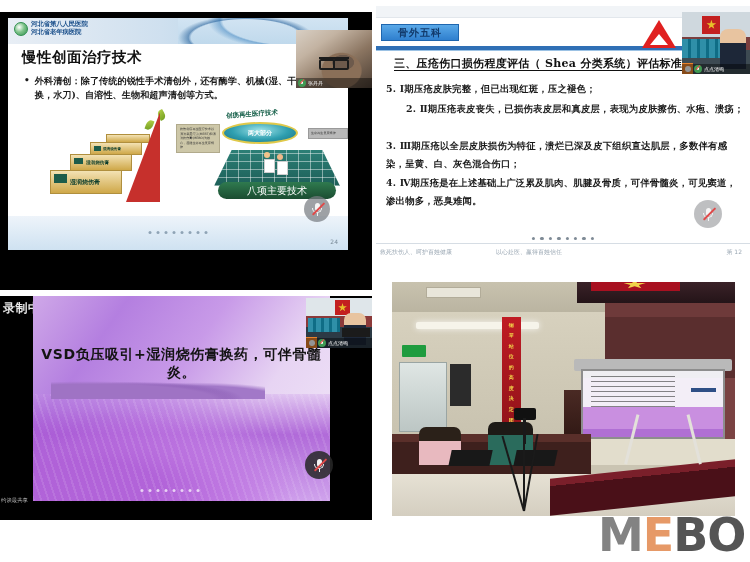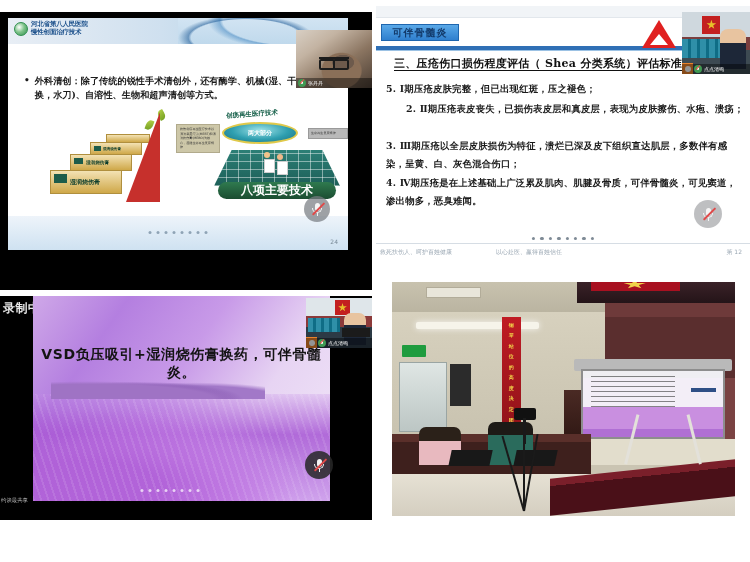--- a/index.html
+++ b/index.html
@@ -107,21 +107,21 @@
       repeating-linear-gradient(0deg, rgba(255,255,255,.45) 0 1px, rgba(255,255,255,0) 1px 8px),
       linear-gradient(180deg,#2c7f76,#1d5f58);
     clip-path: polygon(14% 0, 86% 0, 100% 100%, 0 100%);
   }
   #p1 .greenbar {
     position: absolute; left: 14px; top: 76px; width: 118px; height: 17px;
     border-radius: 9px;
     background: linear-gradient(180deg,#2f7a4f,#1b4d31);
     display: flex; align-items: center; justify-content: center;
   }
-  #p1 .greenbar span { font-size: 12px; color: #fff; font-weight: bold; font-family:"DejaVu Sans",sans-serif;}
+  #p1 .greenbar span { font-size: 10px; color: #fff; font-weight: normal; font-family:"DejaVu Sans",sans-serif;}
   #p1 .docs { position: absolute; left: 60px; top: 46px; width: 30px; height: 26px; }
   #p1 .docs .doc { position: absolute; width: 11px; }
   #p1 .docs .head { width: 6px; height: 6px; border-radius: 50%; background: #f2c38a; }
   #p1 .docs .body { width: 11px; height: 14px; background: #fff; border: 1px solid #cfcfcf; margin-top: 1px;}
   #p1 .footerband {
     position: absolute; left: 0; bottom: 0; width: 100%; height: 34px;
     background: linear-gradient(180deg,#eef4fa 0%, #dbe9f5 60%, #cfe2f1 100%);
   }
   #p1 .dots { position: absolute; left: 50%; transform: translateX(-50%); bottom: 16px; display: flex; gap: 5px; }
   #p1 .dots i { width: 3px; height: 3px; border-radius: 50%; background: #8fa4b6; display:block;}
@@ -379,24 +379,25 @@
 
   <div class="panel" id="p1">
     <div class="slide">
 
       <div class="hdrband"></div>
 
       <div class="logo">
         <div class="mark"></div>
         <div class="ltxt">
           <span>河北省第八人民医院</span>
-          <span>慢性创面治疗技术</span>
+          <span>河北省老年病医院</span>
         </div>
       </div>
 
+      <div class="title">慢性创面治疗技术</div>
 
       <div class="bullet">
         <span class="dot">•</span>
         <span>外科清创：除了传统的锐性手术清创外，还有酶学、机械(湿、干敷料交换，水刀)、自溶性、生物和超声清创等方式。</span>
       </div>
 
       <div class="art">
         <div class="leaf" style="left:150px;top:4px;"></div>
         <div class="leaf" style="left:138px;top:14px;transform:rotate(20deg);"></div>
 
@@ -473,21 +474,21 @@
         <span>张丹丹</span>
       </div>
     </div>
   </div>
 
   <div class="panel" id="p2">
     <div class="slide">
       <div class="topstrip"></div>
 
       <div class="banner">
-        <span>可伴骨髓炎</span>
+        <span>骨外五科</span>
       </div>
       <div class="hrule"></div>
       <div class="redmark"></div>
 
       <div class="heading">三、压疮伤口损伤程度评估（ Shea 分类系统）评估标准:</div>
 
       <div class="para" style="top:74px;">5. Ⅰ期压疮皮肤完整，但已出现红斑，压之褪色；</div>
       <div class="para" style="top:94px;margin-left:20px;">2. Ⅱ期压疮表皮丧失，已损伤表皮层和真皮层，表现为皮肤擦伤、水疱、溃疡；</div>
       <div class="para" style="top:131px;">3. Ⅲ期压疮以全层皮肤损伤为特征，溃烂已深及皮下组织直达肌层，多数伴有感染，呈黄、白、灰色混合伤口；</div>
       <div class="para" style="top:168px;">4. Ⅳ期压疮是在上述基础上广泛累及肌肉、肌腱及骨质，可伴骨髓炎，可见窦道，渗出物多，恶臭难闻。</div>
@@ -622,14 +623,17 @@
           <div class="leg b"></div>
           <div class="leg c"></div>
       </div>
       <div class="stand">
         <i class="l"></i>
           <i class="r"></i>
       </div>
     </div>
   </div>
 
+  <div id="wm">
+    <span class="g">M</span><span class="o">E</span><span class="d">B</span><span class="d">O</span>
+  </div>
 
 </div>
 
 </body></html>

